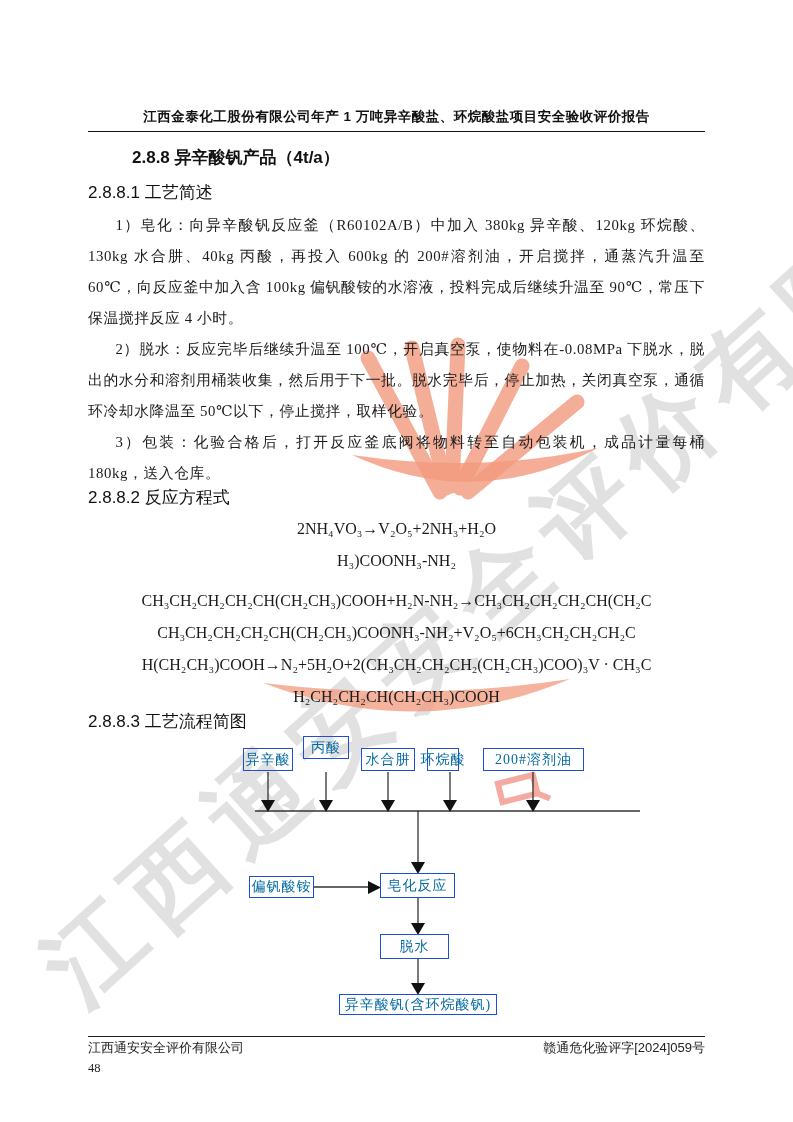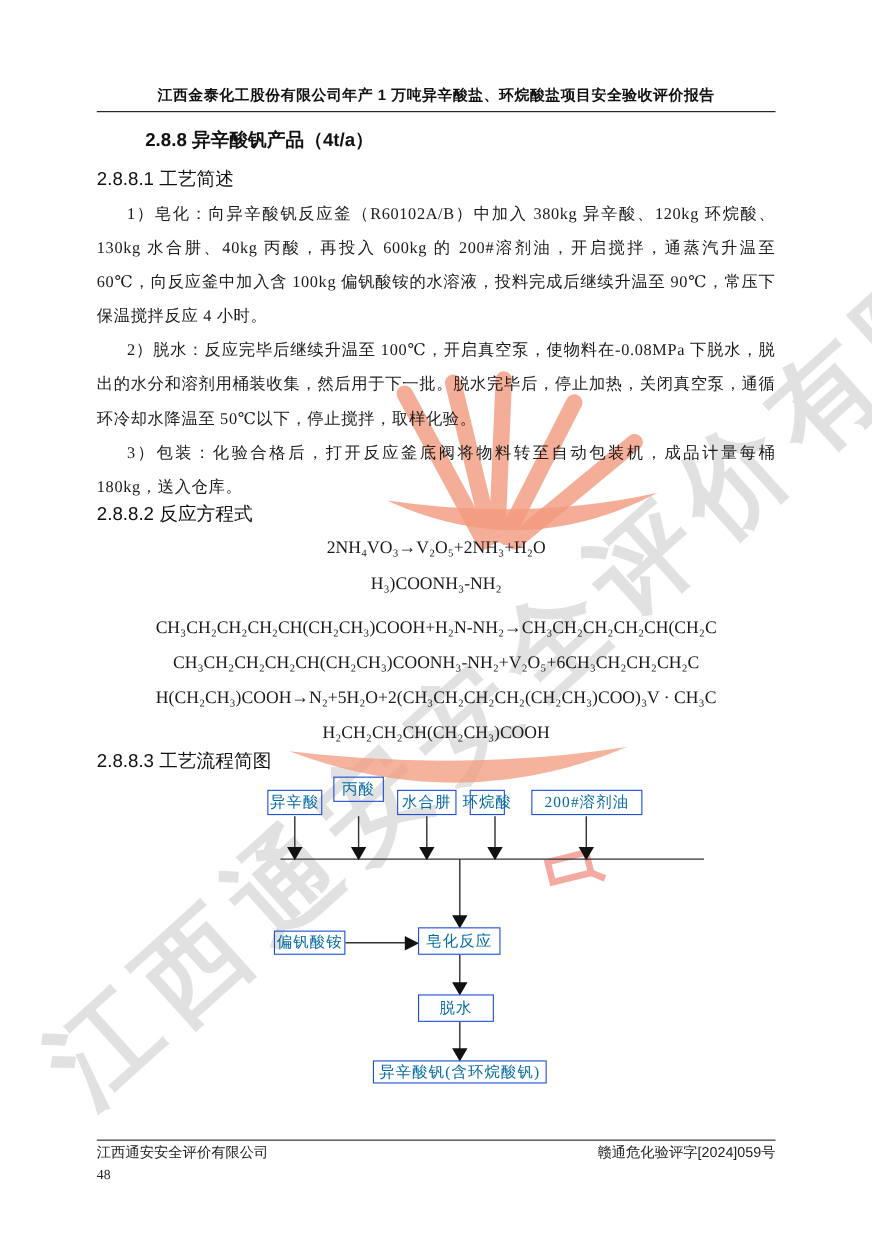--- a/index.html
+++ b/index.html
@@ -17,21 +17,21 @@
   .wm-text{
     position:absolute;left:60px;top:920px;
     transform:rotate(-42deg);transform-origin:left center;
     white-space:nowrap;
     font-family:"Liberation Sans","DejaVu Sans",sans-serif;
     font-weight:bold;font-size:96px;letter-spacing:14px;
     color:#c4c4c4;opacity:0.5;
   }
   .wm-logo{position:absolute;left:0;top:0;}
   
-  .content{position:relative;z-index:1;padding:78px 88px 0 88px;}
+  .content{position:relative;z-index:1;padding:108px 88px 0 88px;}
   .hdr-title{
     font-family:"Liberation Sans","DejaVu Sans",sans-serif;
     font-weight:600;font-size:13.5px;text-align:center;letter-spacing:0.5px;
     padding-bottom:5px;border-bottom:1.5px solid #111;color:#111;
   }
   .h-288{
     font-family:"Liberation Sans","DejaVu Sans",sans-serif;
     font-weight:bold;font-size:17px;line-height:22px;
     margin:15px 0 0 44px;color:#111;
   }

